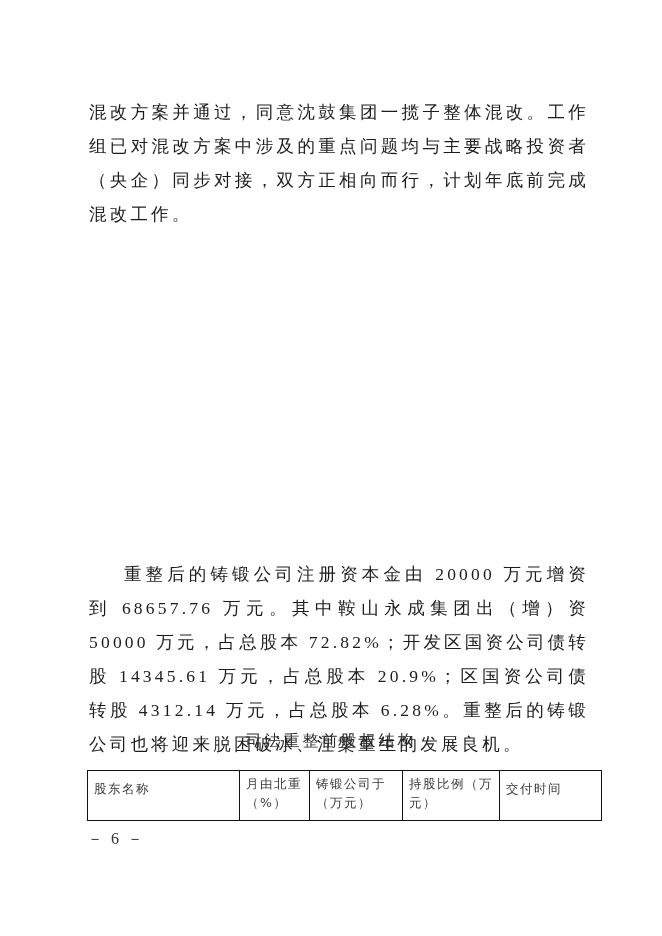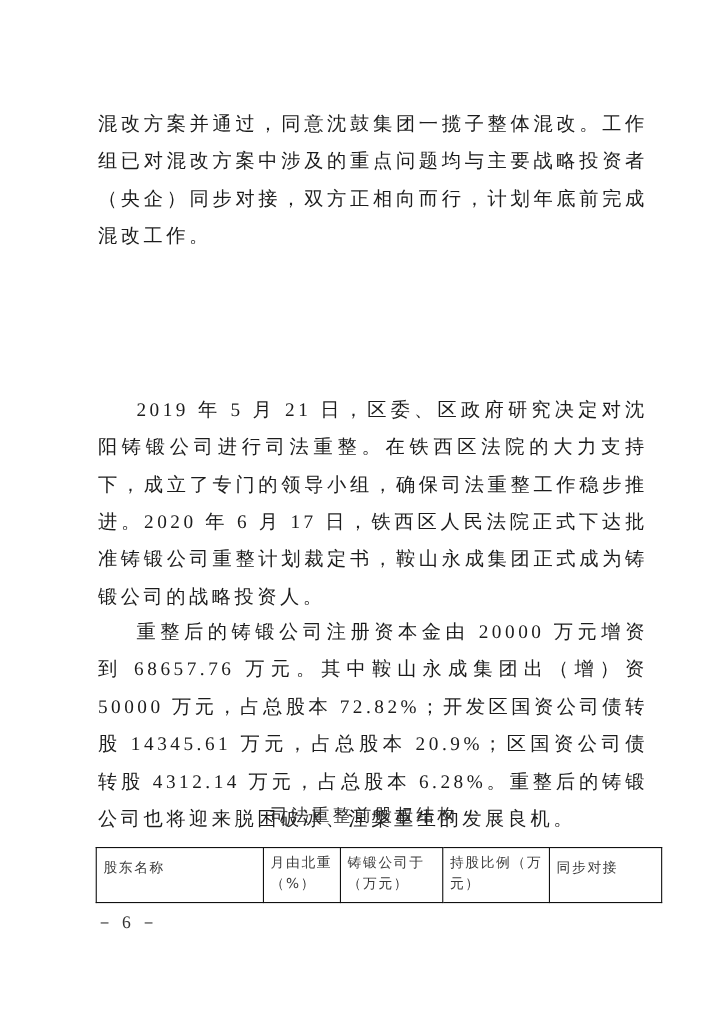--- a/index.html
+++ b/index.html
@@ -94,23 +94,20 @@
 </head>
 <body>
 
 <div class="page">
 
   <div class="body-text" id="p1">
     <p class="para">混改方案并通过，同意沈鼓集团一揽子整体混改。工作组已对混改方案中涉及的重点问题均与主要战略投资者（央企）同步对接，双方正相向而行，计划年底前完成混改工作。</p>
   </div>
 
 
-  <div class="body-text" id="p3">
-    <p class="para indent">2019 年 5 月 21 日，区委、区政府研究决定对沈阳铸锻公司进行司法重整。在铁西区法院的大力支持下，成立了专门的领导小组，确保司法重整工作稳步推进。2020 年 6 月 17 日，铁西区人民法院正式下达批准铸锻公司重整计划裁定书，鞍山永成集团正式成为铸锻公司的战略投资人。</p>
-  </div>
 
   <div class="body-text" id="p4">
     <p class="para indent">重整后的铸锻公司注册资本金由 20000 万元增资到 68657.76 万元。其中鞍山永成集团出（增）资 50000 万元，占总股本 72.82%；开发区国资公司债转股 14345.61 万元，占总股本 20.9%；区国资公司债转股 4312.14 万元，占总股本 6.28%。重整后的铸锻公司也将迎来脱困破冰、涅槃重生的发展良机。</p>
   </div>
 
   <div class="table-caption">司法重整前股权结构</div>
 
   <table class="equity">
     <colgroup>
       <col class="col-name">
@@ -118,20 +115,20 @@
       <col class="col-sub">
       <col class="col-cash">
       <col class="col-date">
     </colgroup>
     <thead>
       <tr>
         <th class="mid">股东名称</th>
         <th>月由北重（%）</th>
         <th>铸锻公司于（万元）</th>
         <th>持股比例（万元）</th>
-        <th class="mid">同步对接</th>
+        <th class="mid">交付时间</th>
       </tr>
     </thead>
   </table>
 
   <div class="page-number">－ 6 －</div>
 
 </div>
 
 </body></html>

